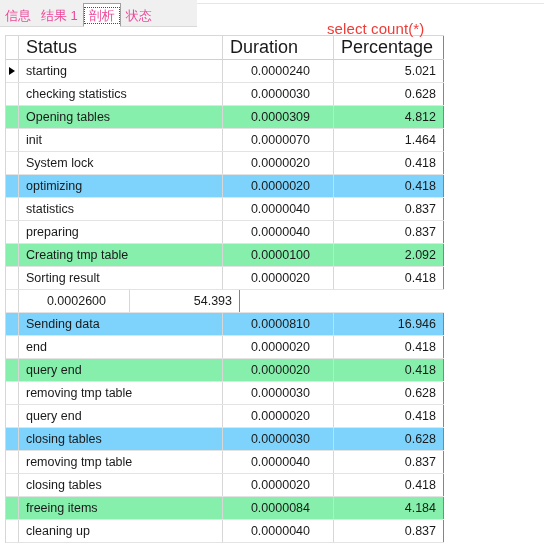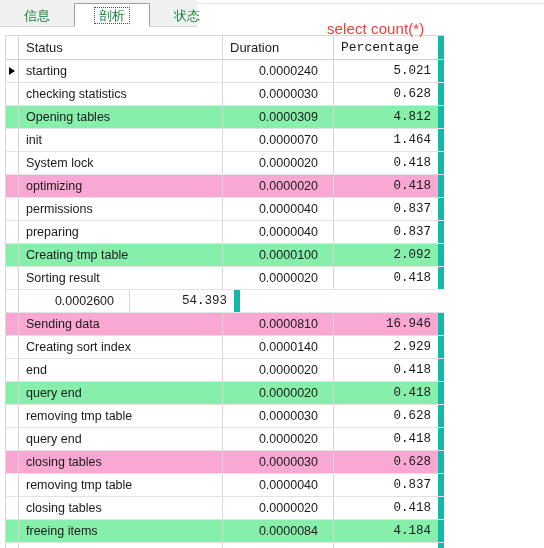--- a/index.html
+++ b/index.html
@@ -49,24 +49,24 @@
     left: 0;
     top: 3px;
     height: 24px;
     display: flex;
     align-items: stretch;
   }
   .tab {
     display: flex;
     align-items: center;
     justify-content: center;
-    padding: 0 19px;
+    padding: 0 0;
     height: 24px;
     font-size: 13px;
-    color: #15803d;
+    color: #ec4899;
     background: transparent;
     border: 1px solid transparent;
     box-sizing: border-box;
     white-space: nowrap;
     cursor: default;
     line-height: 1;
   }
   .tab.active {
     background: #ffffff;
     border: 1px solid #a0a0a0;
@@ -109,21 +109,21 @@
     display: flex;
     height: 23px;
     box-sizing: border-box;
     border-bottom: 1px solid #e3e3e3;
   }
   .grid-row.header {
     height: 24px;
     border-bottom: 1px solid #d0d0d0;
     background: #ffffff;
   }
-  .grid-row.alt-blue { background: #f9a8d4; }
+  .grid-row.alt-blue { background: #7dd3fc; }
   .grid-row.alt-gray { background: #86efac; }
 
   .cell {
     box-sizing: border-box;
     display: flex;
     align-items: center;
     border-right: 1px solid #d7d7d7;
     overflow: hidden;
     white-space: nowrap;
     font-size: 12.5px;
@@ -139,35 +139,34 @@
   }
   .cell.c-status {
     width: 204px;
     min-width: 204px;
     padding-left: 7px;
   }
   .cell.c-duration {
     width: 111px;
     min-width: 111px;
     justify-content: flex-end;
-    padding-right: 15px;
+    padding-right: 23px;
   }
   .cell.c-pct {
     width: 110px;
     min-width: 110px;
     justify-content: flex-end;
     padding-right: 7px;
-    border-right: 6px solid #14b8a6;
-    font-family: Liberation Mono, monospace;
+    border-right: 1px solid #14b8a6;
   }
   .header .cell {
     padding-left: 7px;
     justify-content: flex-start;
     color: #1a1a1a;
-    font-size: 13px;
+    font-size: 18px;
   }
   .header .cell.c-duration, .header .cell.c-pct {
     justify-content: flex-start;
     padding-right: 16px;
     padding-left: 7px;
   }
   .header .cell.indicator { padding-left: 0; }
 
   .rowmark {
     width: 0;
@@ -179,20 +178,23 @@
 </style>
 </head>
 <body>
 
 <div class="tabbar">
   <div class="tabbar-strip"></div>
   <div class="tabbar-line"></div>
   <div class="tabs" id="tabs-container">
       <div class="tab">
         <span class="tab-label">信息</span>
+      </div>
+      <div class="tab">
+        <span class="tab-label">结果 1</span>
       </div>
       <div class="tab active">
         <span class="tab-focus">剖析</span>
       </div>
       <div class="tab">
         <span class="tab-label">状态</span>
       </div>
     </div>
 </div>
 
@@ -239,21 +241,21 @@
         <div class="cell c-pct">0.418</div>
       </div>
       <div class="grid-row alt-blue">
         <div class="cell indicator"></div>
         <div class="cell c-status">optimizing</div>
         <div class="cell c-duration">0.0000020</div>
         <div class="cell c-pct">0.418</div>
       </div>
       <div class="grid-row">
         <div class="cell indicator"></div>
-        <div class="cell c-status">permissions</div>
+        <div class="cell c-status">statistics</div>
         <div class="cell c-duration">0.0000040</div>
         <div class="cell c-pct">0.837</div>
       </div>
       <div class="grid-row">
         <div class="cell indicator"></div>
         <div class="cell c-status">preparing</div>
         <div class="cell c-duration">0.0000040</div>
         <div class="cell c-pct">0.837</div>
       </div>
       <div class="grid-row alt-gray">
@@ -274,26 +276,20 @@
         <div class="cell c-pct">54.393</div>
       </div>
       <div class="grid-row alt-blue">
         <div class="cell indicator"></div>
         <div class="cell c-status">Sending data</div>
         <div class="cell c-duration">0.0000810</div>
         <div class="cell c-pct">16.946</div>
       </div>
       <div class="grid-row">
         <div class="cell indicator"></div>
-        <div class="cell c-status">Creating sort index</div>
-        <div class="cell c-duration">0.0000140</div>
-        <div class="cell c-pct">2.929</div>
-      </div>
-      <div class="grid-row">
-        <div class="cell indicator"></div>
         <div class="cell c-status">end</div>
         <div class="cell c-duration">0.0000020</div>
         <div class="cell c-pct">0.418</div>
       </div>
       <div class="grid-row alt-gray">
         <div class="cell indicator"></div>
         <div class="cell c-status">query end</div>
         <div class="cell c-duration">0.0000020</div>
         <div class="cell c-pct">0.418</div>
       </div>

